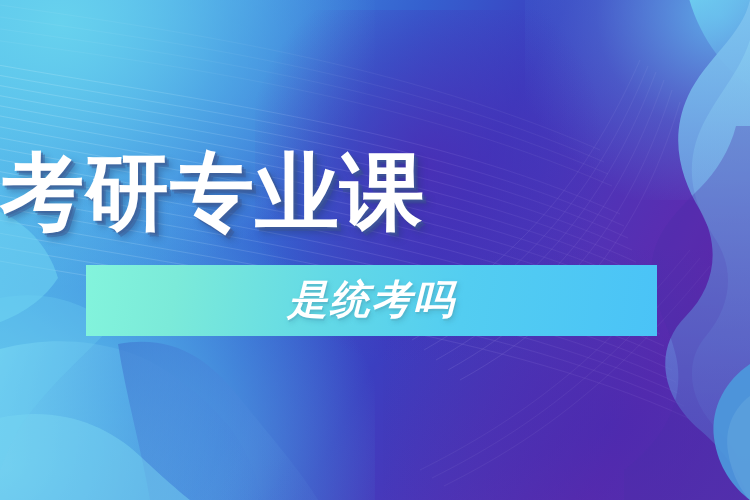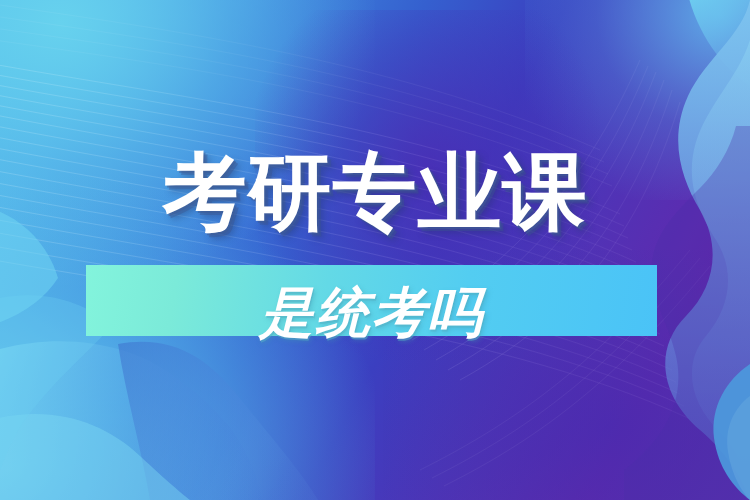--- a/index.html
+++ b/index.html
@@ -80,21 +80,21 @@
     position: absolute;
     inset: 0;
     pointer-events: none;
   }
   
   .title-wrap {
     position: absolute;
     left: 0;
     top: 150px;
     width: 750px;
-    text-align: center;
+    text-align: left;
     z-index: 6;
   }
   .title {
     display: inline-block;
     font-size: 84px;
     line-height: 1;
     font-weight: 700;
     color: #ffffff;
     letter-spacing: 1px;
     font-family: "DejaVu Sans", "Liberation Sans", sans-serif;
@@ -109,27 +109,27 @@
     left: 86px;
     top: 265px;
     width: 571px;
     height: 71px;
     z-index: 6;
     background: linear-gradient(100deg, #83f4dc 0%, #7bead9 16%, #63d9e6 42%, #53cdf1 66%, #4ac3f7 100%);
   }
   .subtitle {
     position: absolute;
     left: 0;
-    top: 18px;
+    top: 4px;
     width: 571px;
     height: 60px;
     display: flex;
     align-items: center;
     justify-content: center;
-    font-size: 54px;
+    font-size: 40px;
     font-weight: 700;
     color: #ffffff;
     font-style: italic;
     letter-spacing: 2px;
     font-family: "DejaVu Sans", "Liberation Sans", sans-serif;
     text-shadow:
       1px 2px 0 rgba(86,178,198,0.50),
       2px 3px 5px rgba(60,150,175,0.40);
   }
 </style>

